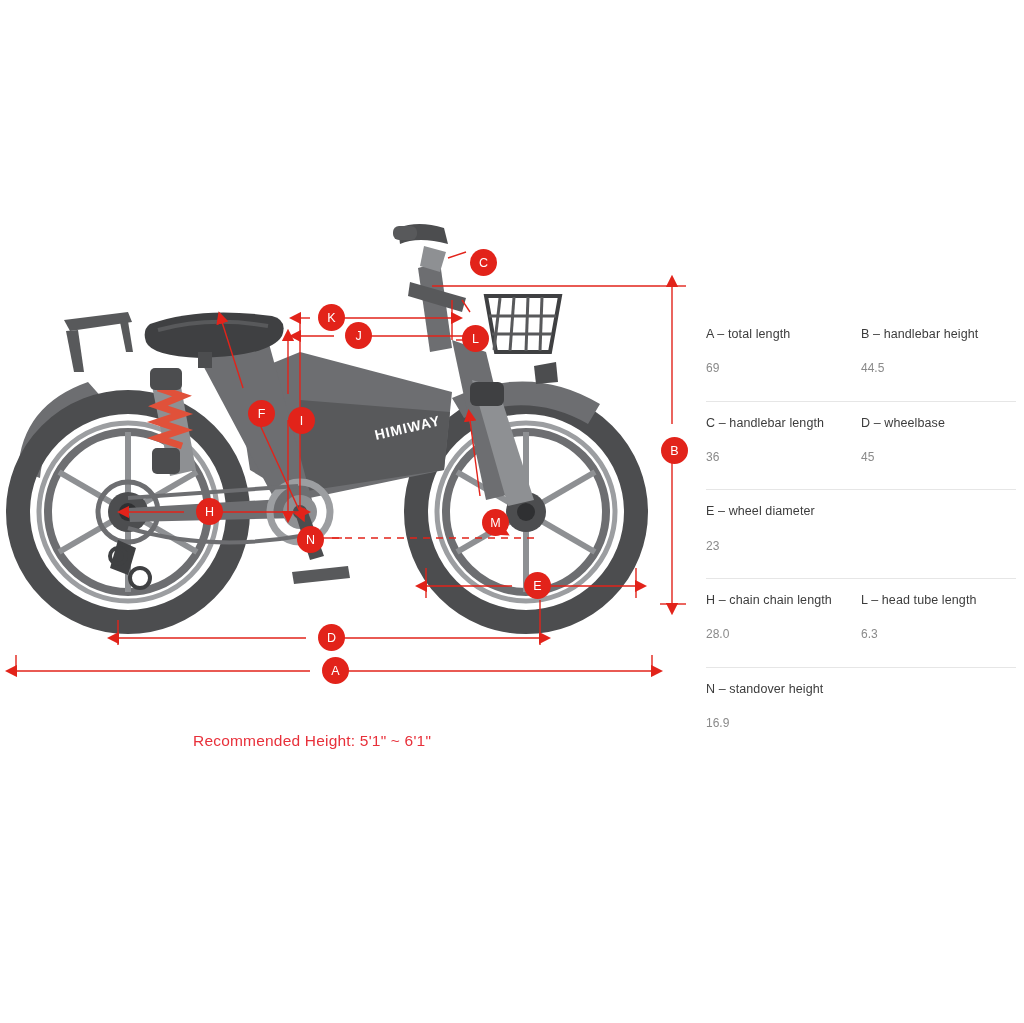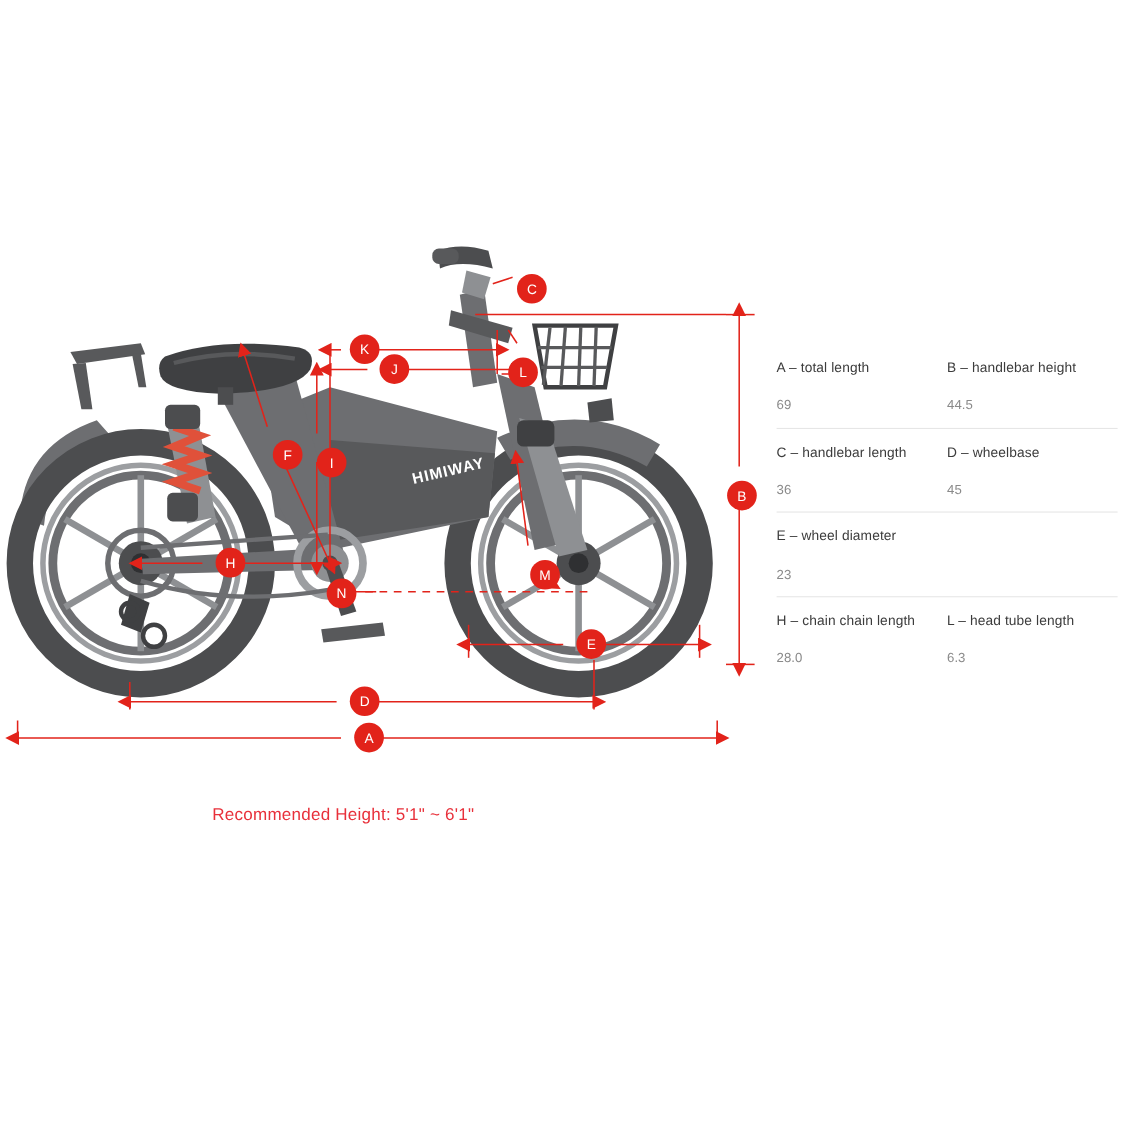--- a/index.html
+++ b/index.html
@@ -30,21 +30,21 @@
   
   .spec-table {
     position: absolute;
     left: 706px;
     top: 325px;
     width: 310px;
   }
   .spec-row {
     display: flex;
     border-bottom: 1px solid #e6e6e6;
-    padding-bottom: 12px;
+    padding-bottom: 24px;
     margin-bottom: 12px;
   }
   .spec-row:last-child {
     border-bottom: none;
   }
   .spec-cell {
     width: 50%;
     box-sizing: border-box;
     padding-right: 8px;
   }
@@ -320,17 +320,24 @@
     <div class="spec-row">
       <div class="spec-cell">
         <div class="spec-label">H – chain chain length</div>
         <div class="spec-value">28.0</div>
       </div>
       <div class="spec-cell">
         <div class="spec-label">L – head tube length</div>
         <div class="spec-value">6.3</div>
       </div>
     </div>
+    <div class="spec-row">
+      <div class="spec-cell">
+        <div class="spec-label">N – standover height</div>
+        <div class="spec-value">16.9</div>
+      </div>
+      <div class="spec-cell empty"></div>
+    </div>
   </div>
 
   <div class="rec-height">Recommended Height: 5'1" ~ 6'1"</div>
 
 </div>
 
 </body></html>

